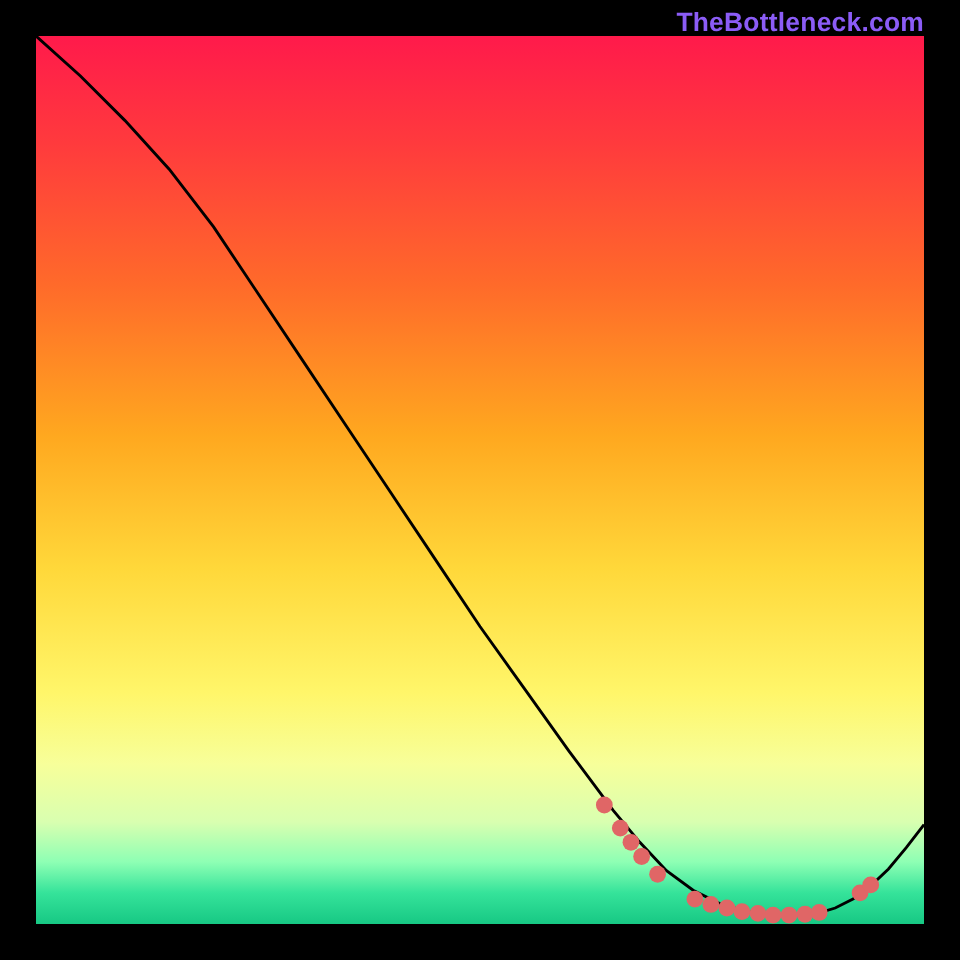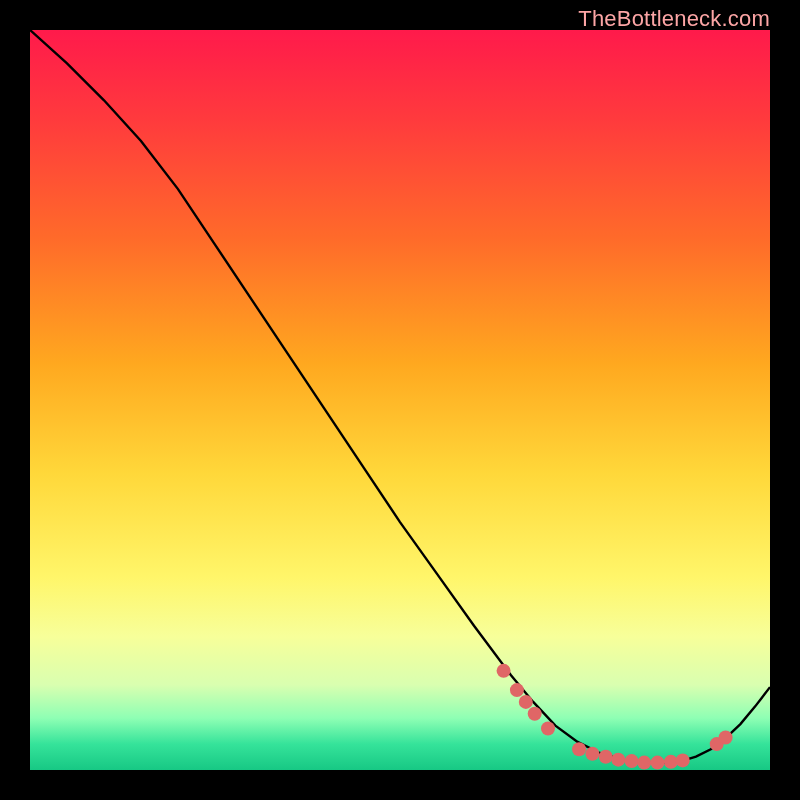--- a/index.html
+++ b/index.html
@@ -21,23 +21,23 @@
     position: absolute;
     left: 30px;
     top: 30px;
     width: 740px;
     height: 740px;
   }
   .watermark {
     position: absolute;
     top: 6px;
     right: 30px;
-    color: #fca5a5;
+    color: #8b5cf6;
     font-size: 22px;
-    font-weight: 400;
+    font-weight: 700;
     letter-spacing: 0.2px;
     user-select: none;
   }
 </style>
 </head>
 <body>
 
 <div class="frame">
   <div class="watermark">TheBottleneck.com</div>
   <svg class="plot" viewBox="0 0 740 740" preserveAspectRatio="none">

